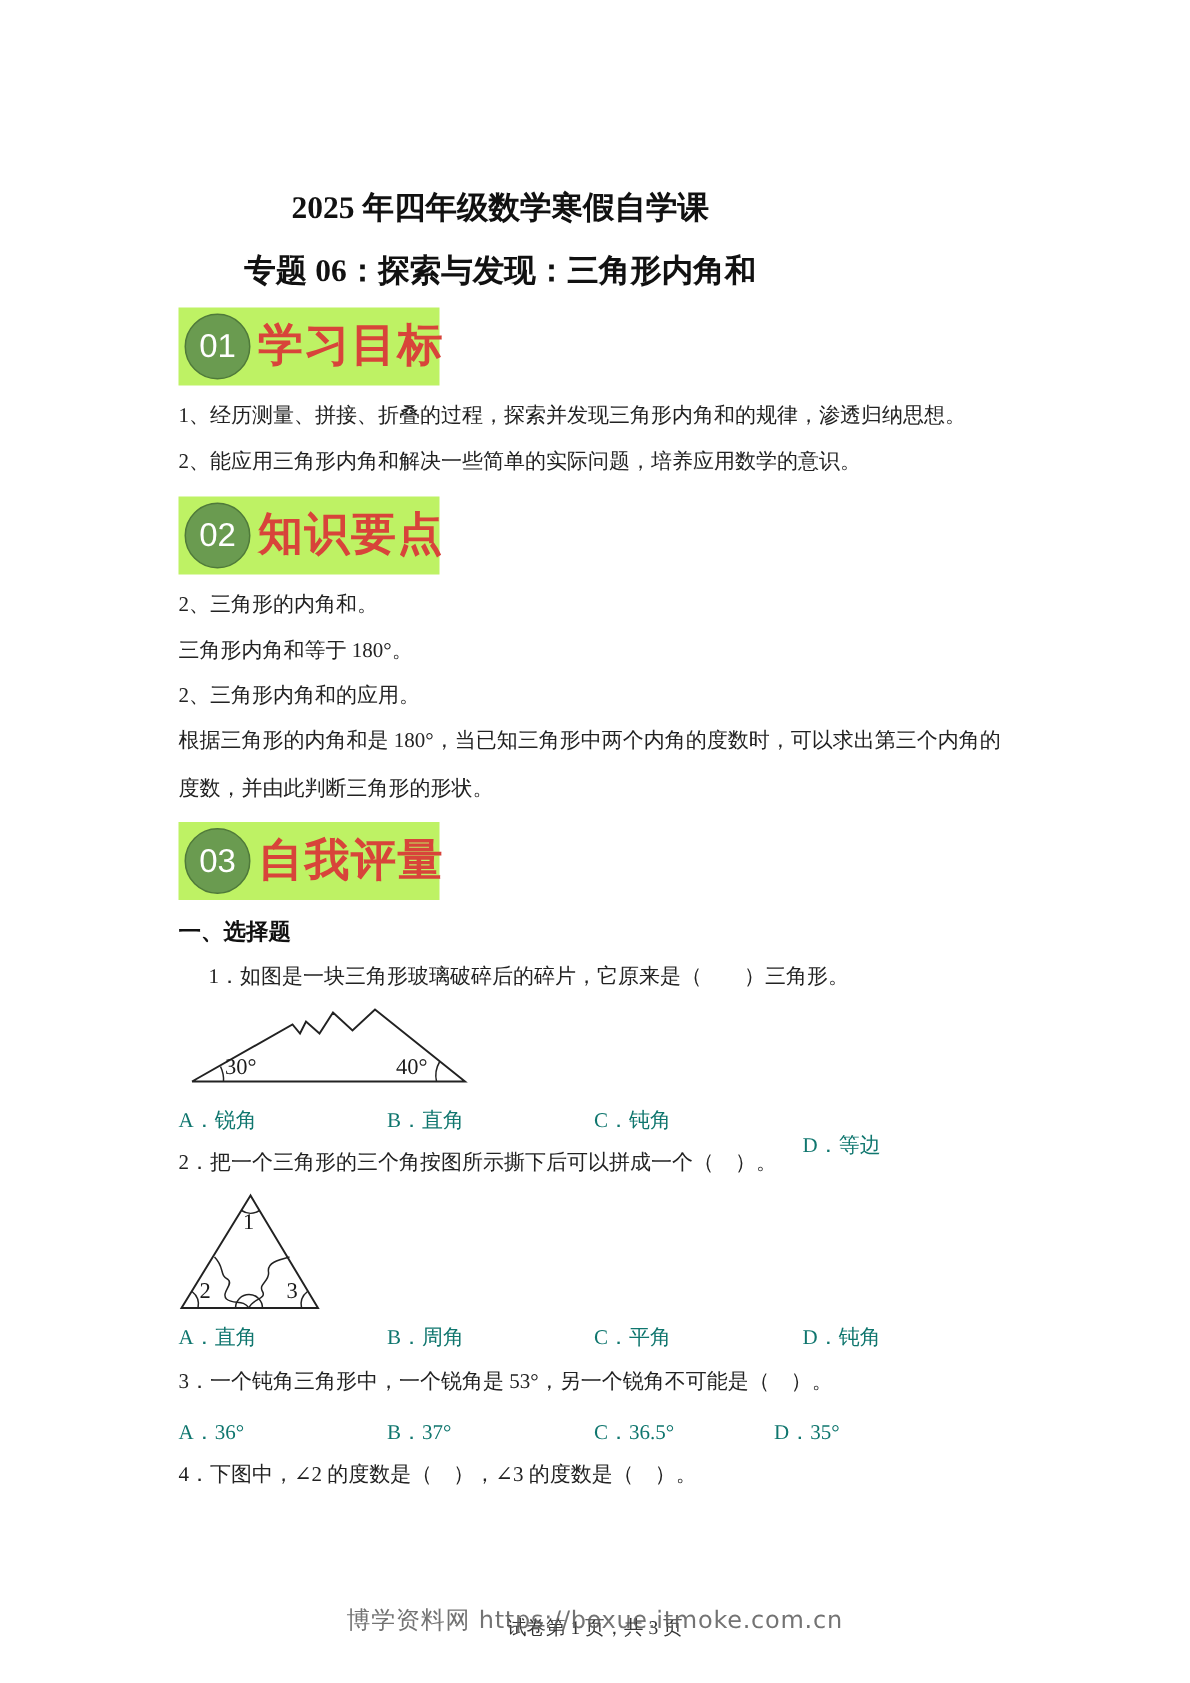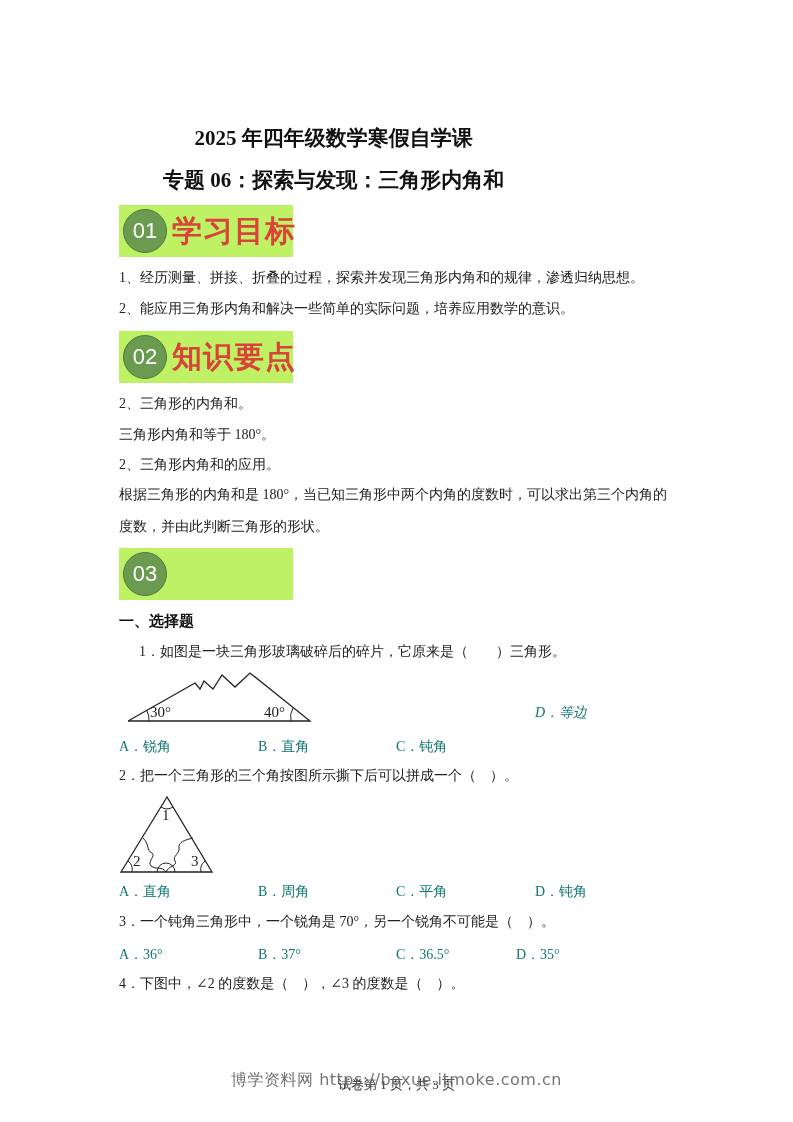--- a/index.html
+++ b/index.html
@@ -39,20 +39,21 @@
   <div class="label">知识要点</div>
 </div>
 <div class="abs line" style="top:396px;">2、三角形的内角和。</div>
 <div class="abs line" style="top:427px;">三角形内角和等于 180°。</div>
 <div class="abs line" style="top:457px;">2、三角形内角和的应用。</div>
 <div class="abs line" style="top:487px;">根据三角形的内角和是 180°，当已知三角形中两个内角的度数时，可以求出第三个内角的</div>
 <div class="abs line" style="top:519px;">度数，并由此判断三角形的形状。</div>
 
 <div class="abs badge" style="top:548px;">
   <div class="circle">03</div>
+  <div class="label">自我评量</div>
 </div>
 <div class="abs section-head" style="top:612px;">一、选择题</div>
 
 <div class="abs line" style="top:644px;margin-left:20px;">1．如图是一块三角形玻璃破碎后的碎片，它原来是（　　）三角形。</div>
 <svg class="figure" style="left:0; top:0;" width="793" height="1122">
   <polyline points="128,721 195,683 200,689 204,681 213,689 222,675 235,687 250,673 310,721 128,721" fill="none" stroke="#222" stroke-width="1.3"></polyline>
   <path d="M 147 711 A 20 20 0 0 1 149 721" fill="none" stroke="#222" stroke-width="1"></path>
   <path d="M 293 708 A 18 18 0 0 0 291 721" fill="none" stroke="#222" stroke-width="1"></path>
 
   <polygon points="167,797 121,872 212,872" fill="none" stroke="#222" stroke-width="1.3"></polygon>
@@ -62,33 +63,33 @@
   <path d="M 143 838 C 150 845, 146 850, 152 853 C 156 856, 147 862, 151 866 C 156 870, 162 866, 166 872" fill="none" stroke="#222" stroke-width="1"></path>
   <path d="M 193 838 C 185 840, 178 842, 179 848 C 180 854, 172 856, 175 861 C 178 866, 168 866, 166 872" fill="none" stroke="#222" stroke-width="1"></path>
   <path d="M 157 872 A 9 9 0 0 1 175 872" fill="none" stroke="#222" stroke-width="1"></path>
 </svg>
 <div class="abs" style="left:150px; top:704px; font-size:15px;">30°</div>
 <div class="abs" style="left:264px; top:704px; font-size:15px;">40°</div>
 
 <div class="abs opt" style="left:119px; top:738px;">A．锐角</div>
 <div class="abs opt" style="left:258px; top:738px;">B．直角</div>
 <div class="abs opt" style="left:396px; top:738px;">C．钝角</div>
-<div class="abs opt" style="left:535px; top:704px;font-style:italic;">D．等边</div>
+<div class="abs opt" style="left:535px; top:755px;">D．等边</div>
 
 <div class="abs line" style="top:768px;">2．把一个三角形的三个角按图所示撕下后可以拼成一个（　）。</div>
 <div class="abs" style="left:162px; top:807px; font-size:15px;">1</div>
 <div class="abs" style="left:133px; top:853px; font-size:15px;">2</div>
 <div class="abs" style="left:191px; top:853px; font-size:15px;">3</div>
 
 <div class="abs opt" style="left:119px; top:883px;">A．直角</div>
 <div class="abs opt" style="left:258px; top:883px;">B．周角</div>
 <div class="abs opt" style="left:396px; top:883px;">C．平角</div>
 <div class="abs opt" style="left:535px; top:883px;">D．钝角</div>
 
-<div class="abs line" style="top:914px;">3．一个钝角三角形中，一个锐角是 70°，另一个锐角不可能是（　）。</div>
+<div class="abs line" style="top:914px;">3．一个钝角三角形中，一个锐角是 53°，另一个锐角不可能是（　）。</div>
 <div class="abs opt" style="left:119px; top:946px;">A．36°</div>
 <div class="abs opt" style="left:258px; top:946px;">B．37°</div>
 <div class="abs opt" style="left:396px; top:946px;">C．36.5°</div>
 <div class="abs opt" style="left:516px; top:946px;">D．35°</div>
 
 <div class="abs line" style="top:976px;">4．下图中，∠2 的度数是（　），∠3 的度数是（　）。</div>
 
 <div class="abs footer" style="top:1076px;">试卷第 1 页，共 3 页</div>
 <div class="abs watermark" style="top:1070px;">博学资料网 https://boxue.itmoke.com.cn</div>
 

